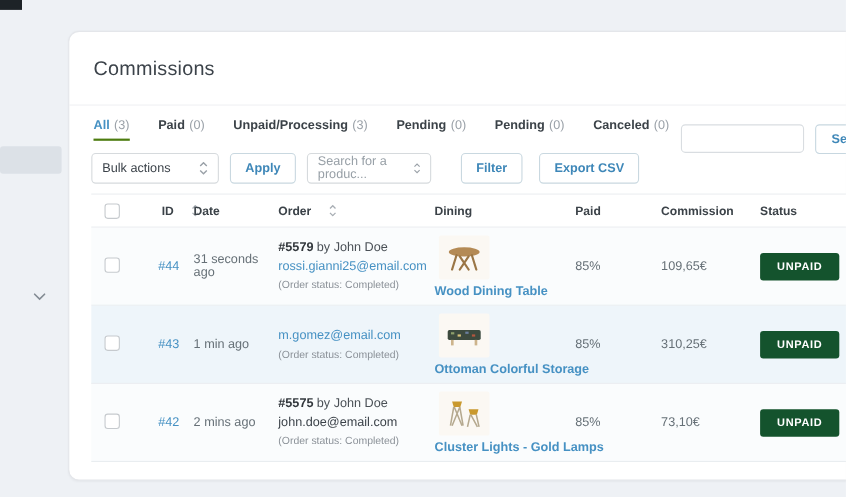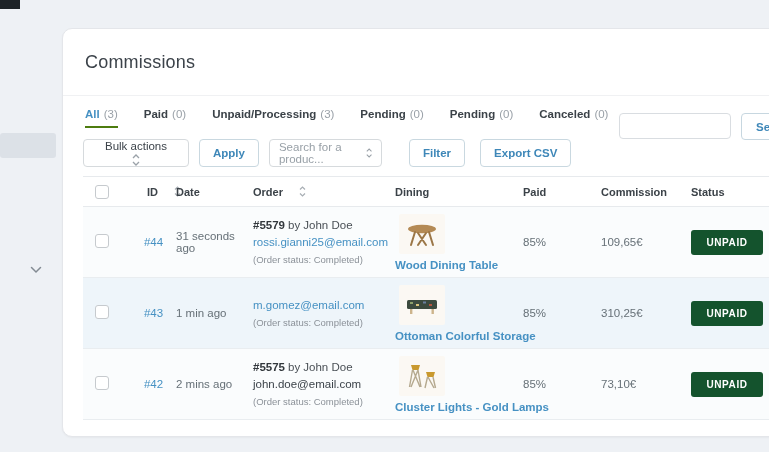--- a/index.html
+++ b/index.html
@@ -29,21 +29,21 @@
   
   .search-input { position:absolute; left:556px; top:84px; width:112px; height:26px; border:1px solid #d9dde1;
                   border-radius:4px; background:#fff; outline:none; padding:0 7px; font-size:11.5px; color:#3c434a; }
   .search-btn { position:absolute; left:678px; top:84px; height:27px; padding:0 14px; background:#fff;
                 border:1px solid #c7d7e0; border-radius:4px; color:#3e87b8; font-size:11.5px; font-weight:700; cursor:pointer; }
 
   
   .toolbar { position:absolute; left:20px; top:110px; display:flex; align-items:center; gap:10px; }
   .select { display:flex; align-items:center; justify-content:space-between; height:28px; padding:0 9px;
             border:1px solid #d6dadd; border-radius:4px; background:#fff; font-size:11.5px; color:#3c434a; cursor:pointer; }
-  .select.bulk { width:106px;flex-direction:column; }
+  .select.bulk { width:116px; }
   .select.product { width:113px; color:#98a0a7; }
   .btn { height:28px; padding:0 13px; background:#fff; border:1px solid #c9d8e0; border-radius:4px;
          color:#3e87b8; font-size:11.5px; font-weight:700; cursor:pointer; }
   .btn.filter { margin-left:17px; }
   .btn.export { margin-left:5px; }
 
   
   .table { position:absolute; left:20px; top:147px; width:720px; border-top:1px solid #e7eaed; font-size:11px; }
   .trow, .thead { display:grid; grid-template-columns:48px 45px 77px 138px 132px 78px 82px minmax(118px,1fr); align-items:center; }
   .thead { height:30px; background:#fff; border-bottom:1px solid #e7eaed; color:#3b4248; font-weight:700; font-size:11px; }

